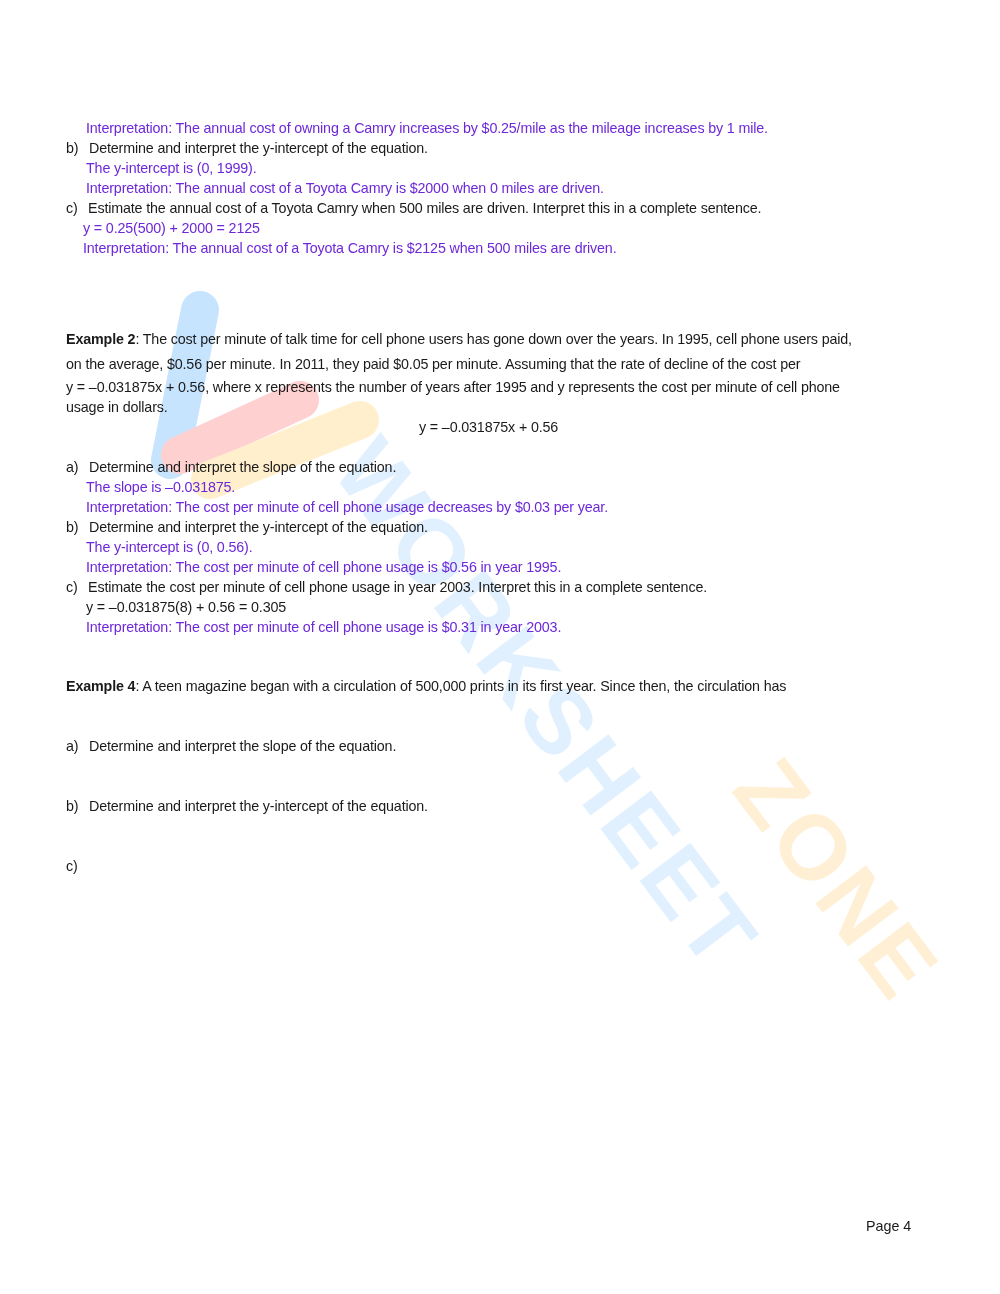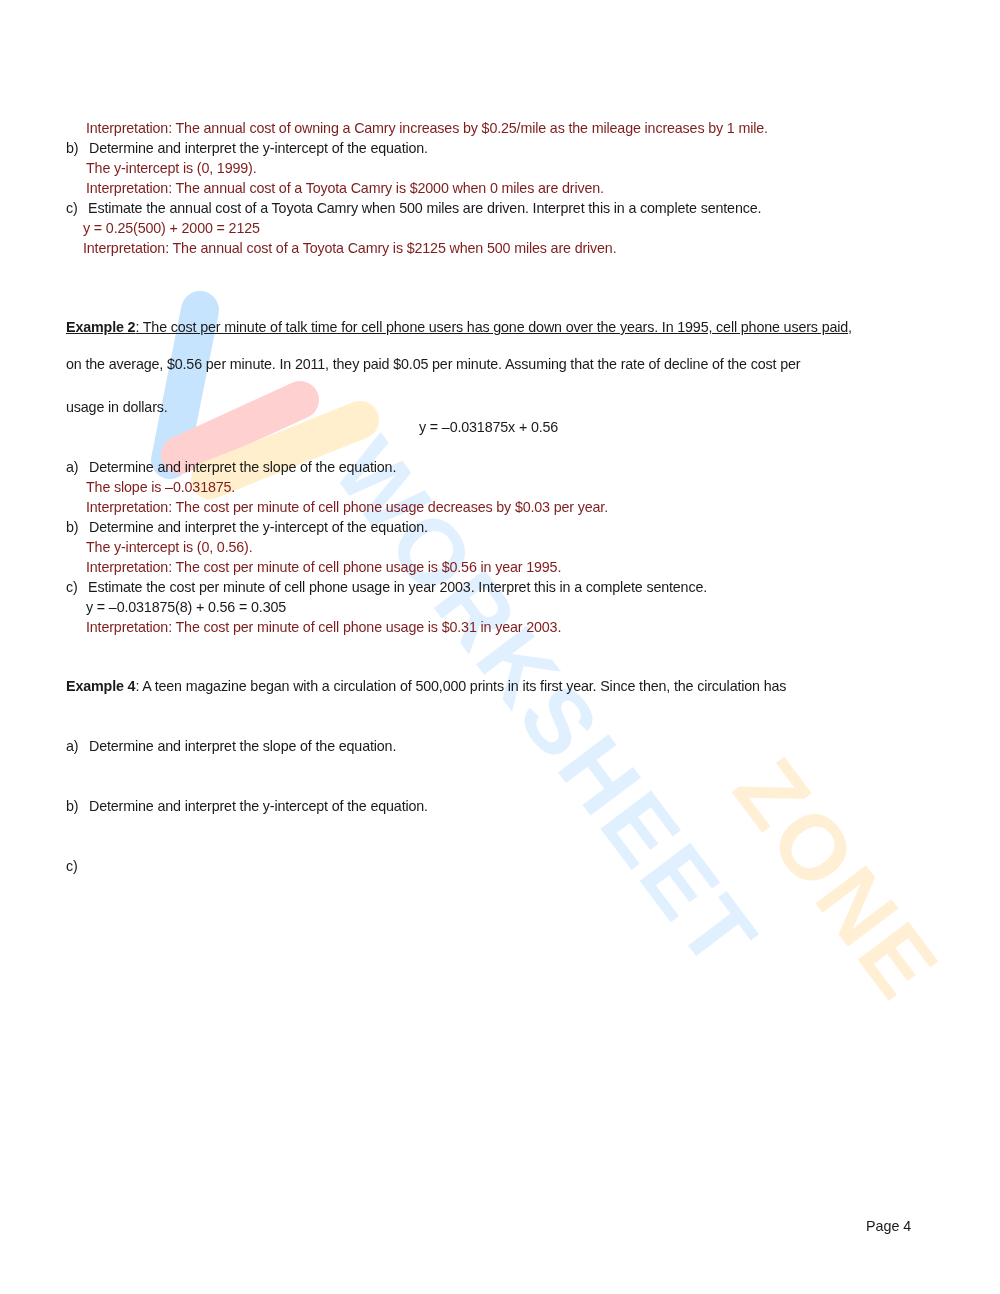--- a/index.html
+++ b/index.html
@@ -28,21 +28,21 @@
       z-index: 0;
     }
     .line {
       position: absolute;
       font-size: 14.3px;
       line-height: 20px;
       white-space: nowrap;
       z-index: 1;
       letter-spacing: -0.15px;
     }
-    .red { color: #7f1d1d; }
+    .red { color: #6d28d9; }
     .black { color: #1a1a1a; }
     .bold { font-weight: bold; }
     .page-number {
       position: absolute;
       left: 866px;
       top: 1216px;
       font-size: 14.3px;
       line-height: 20px;
       z-index: 1;
     }
@@ -71,24 +71,25 @@
   <div class="line black" style="left:66px; top:138px;">b)</div>
   <div class="line black" style="left:89px; top:138px;">Determine and interpret the y-intercept of the equation.</div>
   <div class="line red" style="left:86px; top:158px;">The y-intercept is (0, 1999).</div>
   <div class="line red" style="left:86px; top:178px;">Interpretation: The annual cost of a Toyota Camry is $2000 when 0 miles are driven.</div>
 
   <div class="line black" style="left:66px; top:198px;">c)</div>
   <div class="line black" style="left:88px; top:198px;">Estimate the annual cost of a Toyota Camry when 500 miles are driven. Interpret this in a complete sentence.</div>
   <div class="line red" style="left:83px; top:218px;">y = 0.25(500) + 2000 = 2125</div>
   <div class="line red" style="left:83px; top:238px;">Interpretation:  The annual cost of a Toyota Camry is $2125 when 500 miles are driven.</div>
 
-  <div class="line black" style="left:66px; top:317px;text-decoration:underline;">
+  <div class="line black" style="left:66px; top:329px;">
     <span class="bold">Example 2</span><span>:  The cost per minute of talk time for cell phone users has gone down over the years. In 1995, cell phone users paid,</span>
   </div>
   <div class="line black" style="left:66px; top:354px;">on the average, $0.56 per minute. In 2011, they paid $0.05 per minute. Assuming that the rate of decline of the cost per</div>
+  <div class="line black" style="left:66px; top:377px;">y = –0.031875x + 0.56, where x represents the number of years after 1995 and y represents the cost per minute of cell phone</div>
   <div class="line black" style="left:66px; top:397px;">usage in dollars.</div>
   <div class="line black" style="left:419px; top:417px;">y = –0.031875x + 0.56</div>
 
   <div class="line black" style="left:66px; top:457px;">a)</div>
   <div class="line black" style="left:89px; top:457px;">Determine and interpret the slope of the equation.</div>
   <div class="line red" style="left:86px; top:477px;">The slope is –0.031875.</div>
   <div class="line red" style="left:86px; top:497px;">Interpretation: The cost per minute of cell phone usage decreases by $0.03 per year.</div>
 
   <div class="line black" style="left:66px; top:517px;">b)</div>
   <div class="line black" style="left:89px; top:517px;">Determine and interpret the y-intercept of the equation.</div>

